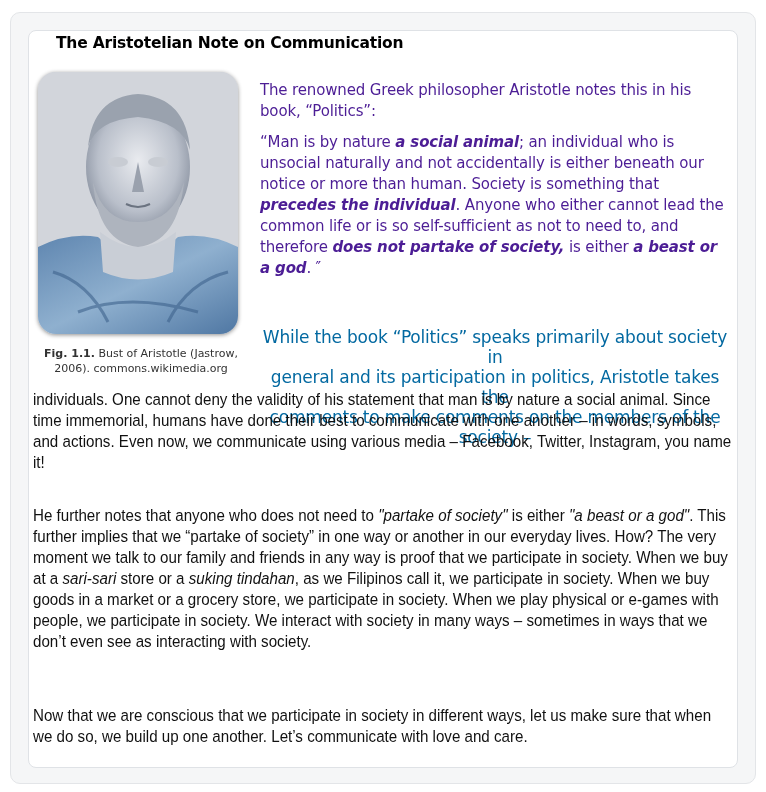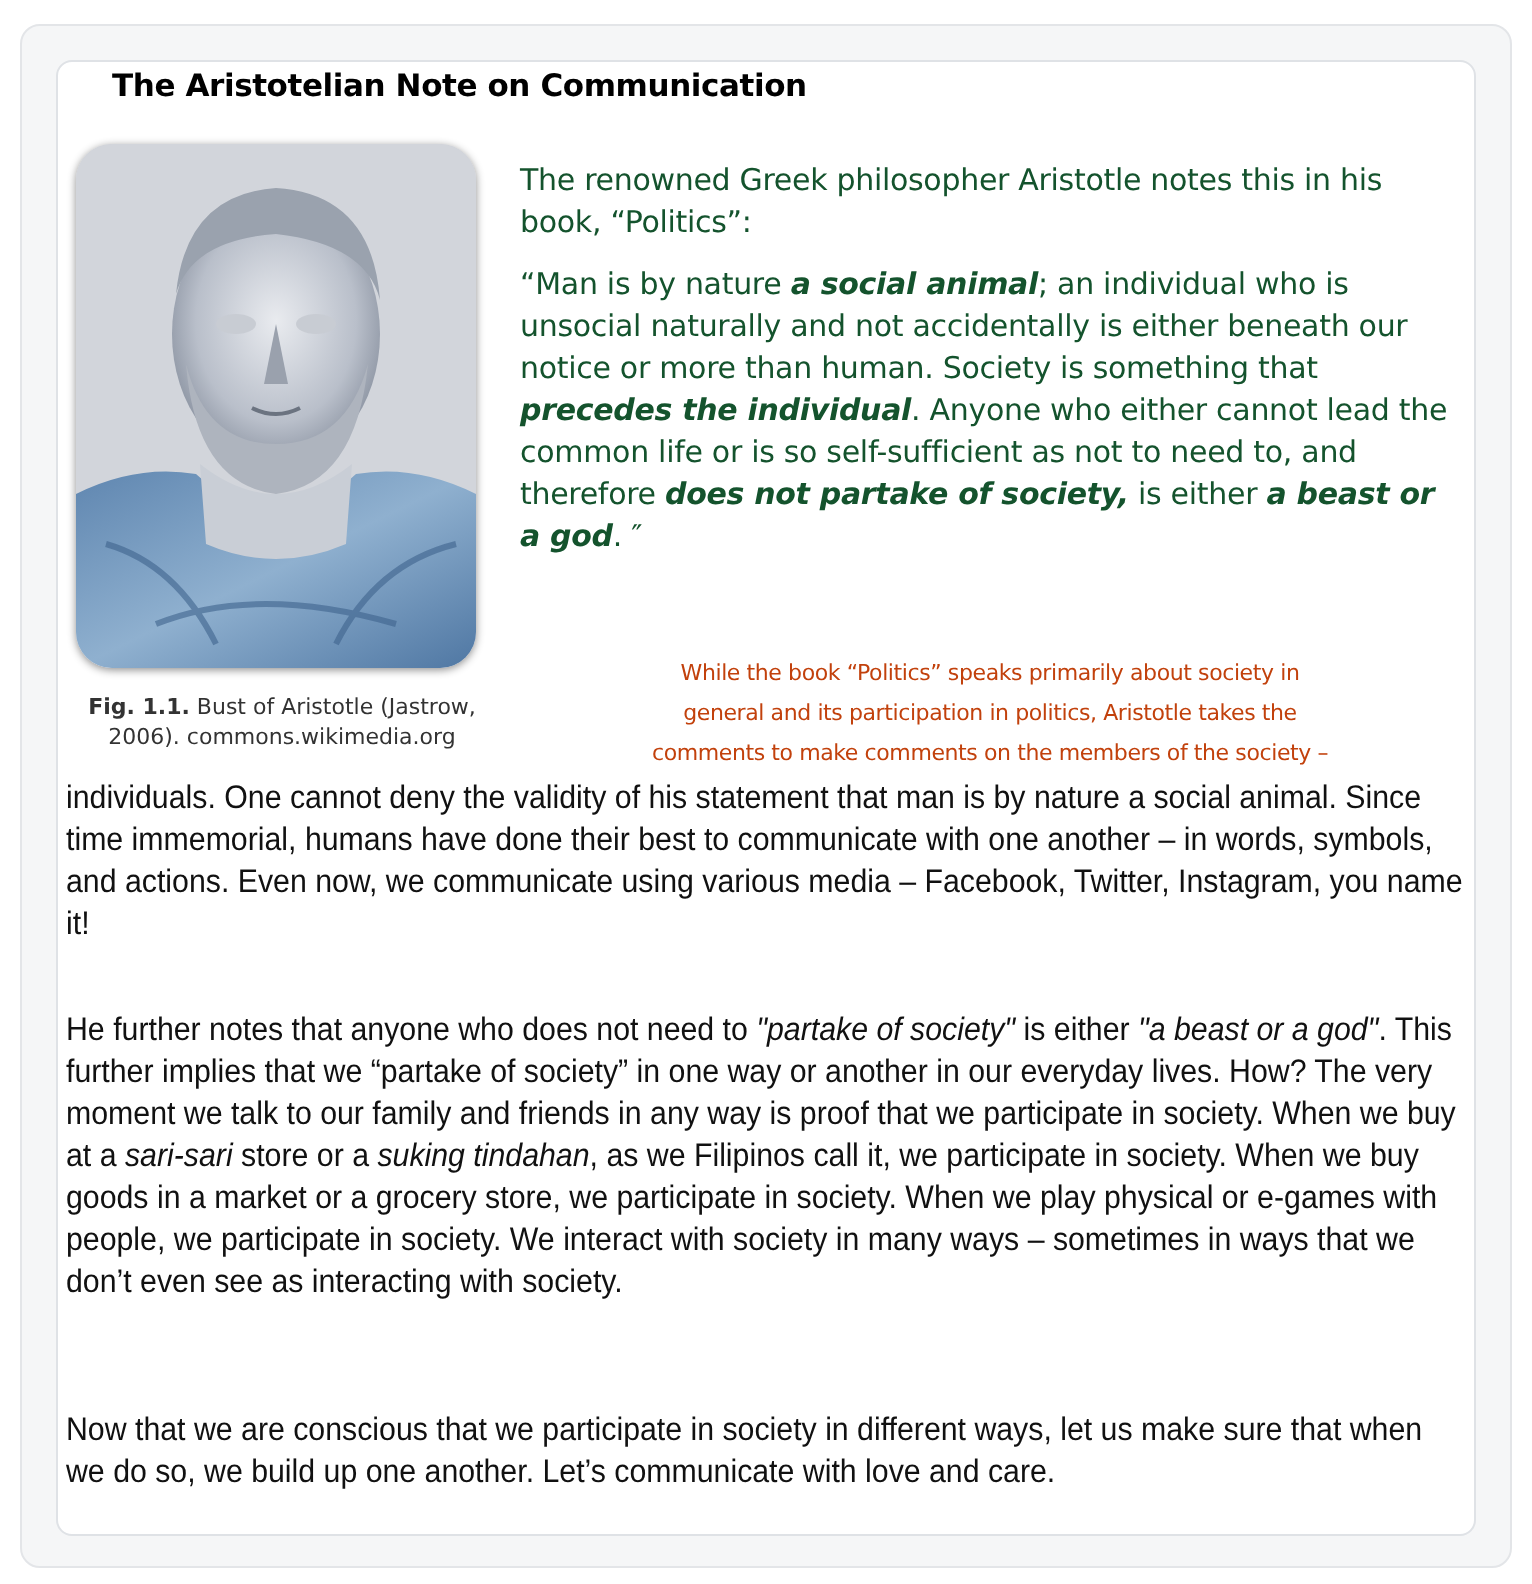--- a/index.html
+++ b/index.html
@@ -25,27 +25,27 @@
     background: linear-gradient(180deg,#c9ccd3 0%,#d7d9de 60%,#cfd3da 100%);
   }
   .figure svg { display: block; width: 100%; height: 100%; }
   .caption {
     position: absolute; left: 28px; top: 346px; width: 226px; text-align: center;
     font-family: "DejaVu Sans", sans-serif; font-size: 11px; line-height: 15px; color: #333;
   }
   .caption b { color: #333; }
   .rtext {
     position: absolute; left: 260px; width: 470px;
-    font-family: "DejaVu Sans", sans-serif; font-size: 15px; line-height: 21px; color: #14532d;
+    font-family: "DejaVu Sans", sans-serif; font-size: 15px; line-height: 21px; color: #4c1d95;
     letter-spacing: -0.15px;
   }
   .rtext .bi { font-weight: bold; font-style: italic; }
   .ctext {
     position: absolute; left: 260px; width: 470px; text-align: center;
-    font-family: "DejaVu Sans", sans-serif; font-size: 11px; line-height: 20px; color: #c2410c;
+    font-family: "DejaVu Sans", sans-serif; font-size: 17px; line-height: 20px; color: #0369a1;
     letter-spacing: -0.2px;
   }
   .ftext {
     position: absolute; left: 33px; width: 700px;
     font-family: "Liberation Sans", sans-serif; font-size: 16.3px; line-height: 21px; color: #111;
     transform-origin: left top; transform: scaleX(0.93);
     width: 752px;
   }
   .ftext i { font-style: italic; }
 </style>

